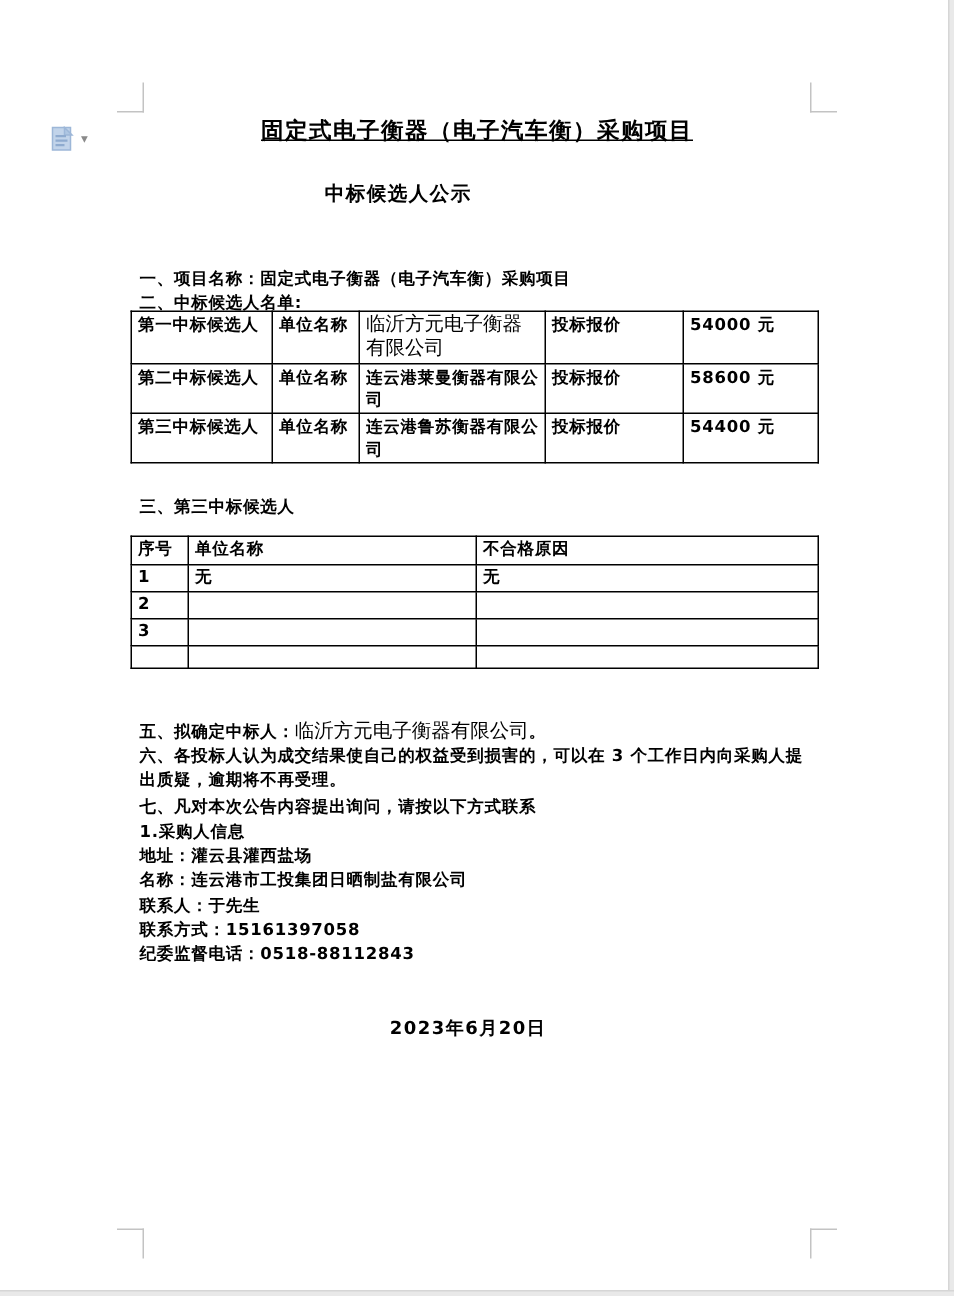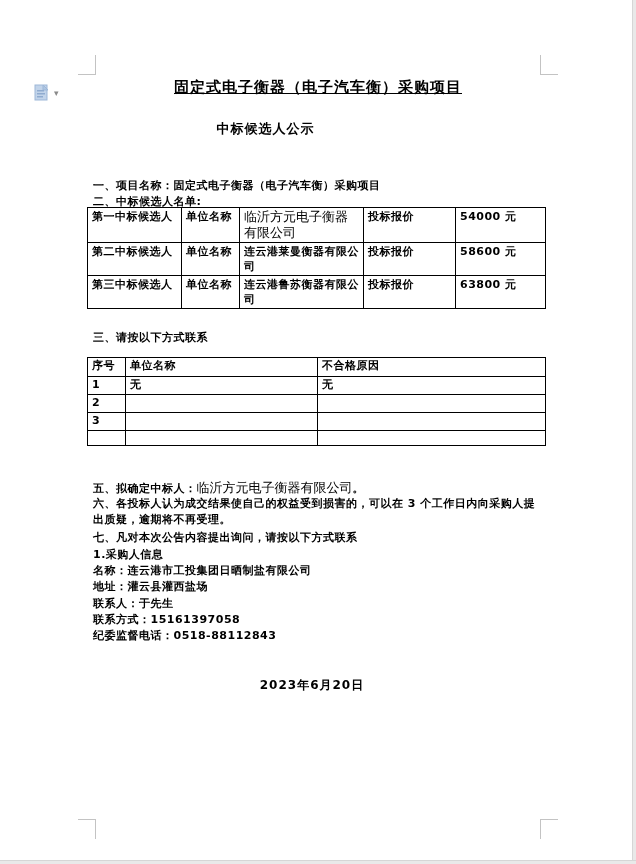--- a/index.html
+++ b/index.html
@@ -104,26 +104,26 @@
         <td>单位名称</td>
         <td>连云港莱曼衡器有限公司</td>
         <td>投标报价</td>
         <td class="num">58600 元</td>
       </tr>
       <tr>
         <td>第三中标候选人</td>
         <td>单位名称</td>
         <td>连云港鲁苏衡器有限公司</td>
         <td>投标报价</td>
-        <td class="num">63800 元</td>
+        <td class="num">54400 元</td>
       </tr>
     </tbody>
   </table>
 
-  <div class="body-text s3">三、请按以下方式联系</div>
+  <div class="body-text s3">三、第三中标候选人</div>
 
   <table class="invalid">
     <colgroup>
         <col style="width:38px">
         <col style="width:192px">
         <col style="width:228px">
       </colgroup>
     <tbody>
       <tr class="hdr">
         <td>序号</td>
@@ -154,22 +154,22 @@
   </table>
 
   <div class="body-text s5">
     <span>五、拟确定中标人：</span><span class="company-font">临沂方元电子衡器有限公司</span><span>。</span>
   </div>
   <div class="body-text s6">六、各投标人认为成交结果使自己的权益受到损害的，可以在 3 个工作日内向采购人提出质疑，逾期将不再受理。</div>
   <div class="body-text s7">七、凡对本次公告内容提出询问，请按以下方式联系</div>
 
   <div class="body-text purchaser">
     <div>1.采购人信息</div>
+    <div>地址：灌云县灌西盐场</div>
     <div>名称：连云港市工投集团日晒制盐有限公司</div>
-    <div>地址：灌云县灌西盐场</div>
     <div>联系人：于先生</div>
     <div>联系方式：15161397058</div>
     <div>纪委监督电话：0518-88112843</div>
   </div>
 
   <div class="doc-date">2023年6月20日</div>
 
   <div class="page-edge-right"></div>
   <div class="page-edge-bottom"></div>
 

